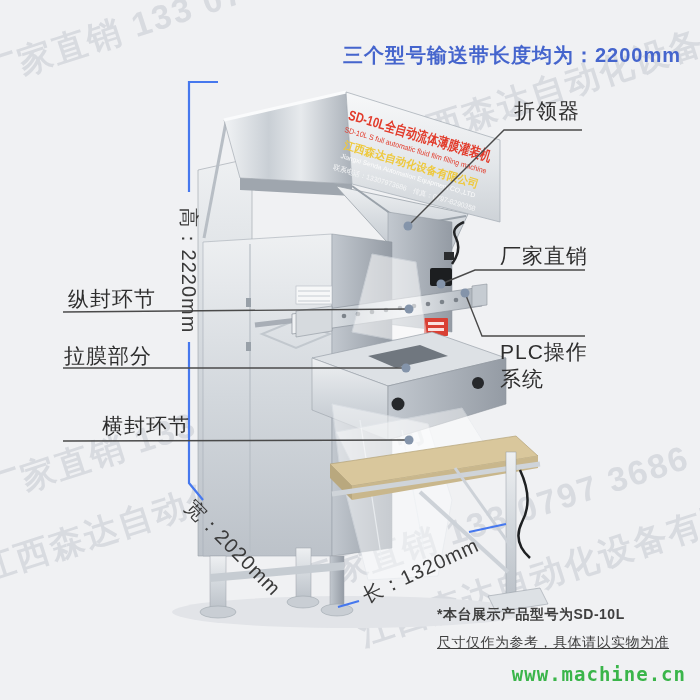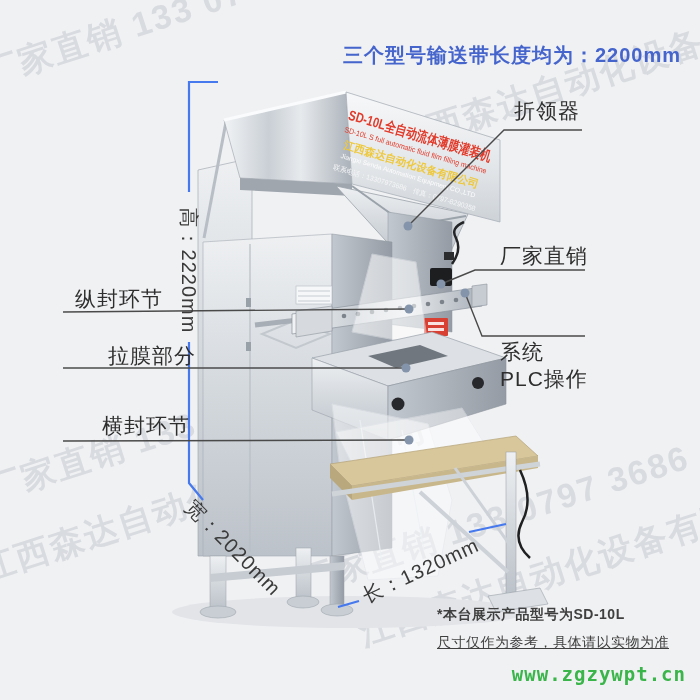--- a/index.html
+++ b/index.html
@@ -10,22 +10,22 @@
   .wm{position:absolute;white-space:nowrap;font-size:34px;font-weight:bold;
       color:#b9bdc6;opacity:.42;transform:rotate(-18deg);transform-origin:left center;
       letter-spacing:2px;pointer-events:none;}
   
   #heading{left:343px;top:42px;font-size:20px;font-weight:bold;color:#4565cd;letter-spacing:1px;}
   
   .anno{font-size:21px;color:#2e2e2e;letter-spacing:1px;}
   #lbl-zhelingqi{left:514px;top:97px;}
   #lbl-zongfeng-jiare{left:500px;top:242px;}
   #lbl-plc{left:500px;top:338px;line-height:27px;}
-  #lbl-zongfeng-huanjie{left:75px;top:285px;}
-  #lbl-lamo{left:64px;top:342px;margin-left:44px;}
+  #lbl-zongfeng-huanjie{left:68px;top:285px;}
+  #lbl-lamo{left:64px;top:342px;}
   #lbl-hengfeng{left:69px;top:412px;margin-left:33px;}
   
   .dim{font-size:20px;color:#3a3a3a;letter-spacing:1px;}
   #dim-height{left:113px;top:257px;width:150px;text-align:center;transform:rotate(90deg);}
   #dim-width{left:198px;top:494px;transform:rotate(45deg);transform-origin:left top;}
   #dim-length{left:358px;top:585px;transform:rotate(-25deg);transform-origin:left top;}
   
   .note{font-size:14px;color:#3f3f3f;letter-spacing:.5px;}
   #note1{left:437px;top:606px;font-weight:bold;}
   #note2{left:437px;top:634px;text-decoration:underline;}
@@ -203,26 +203,26 @@
     <circle cx="406" cy="368" r="4.5"></circle>
       <circle cx="409" cy="440" r="4.5"></circle>
   </g>
 </svg>
 
 <div id="heading" class="abs">三个型号输送带长度均为：2200mm</div>
 
 <div id="lbl-zhelingqi" class="abs anno">折领器</div>
 <div id="lbl-zongfeng-jiare" class="abs anno">厂家直销</div>
 <div id="lbl-plc" class="abs anno">
+  <div>PLC操作</div>
   <div>系统</div>
-  <div>PLC操作</div>
 </div>
 <div id="lbl-zongfeng-huanjie" class="abs anno">纵封环节</div>
 <div id="lbl-lamo" class="abs anno">拉膜部分</div>
 <div id="lbl-hengfeng" class="abs anno">横封环节</div>
 
 <div id="dim-height" class="abs dim">高：2220mm</div>
 <div id="dim-width" class="abs dim">宽：2020mm</div>
 <div id="dim-length" class="abs dim">长：1320mm</div>
 
 <div id="note1" class="abs note">*本台展示产品型号为SD-10L</div>
 <div id="note2" class="abs note">尺寸仅作为参考，具体请以实物为准</div>
-<div id="site-url" class="abs">www.zgzywpt.cn</div>
+<div id="site-url" class="abs">www.machine.cn</div>
 
 </body></html>

